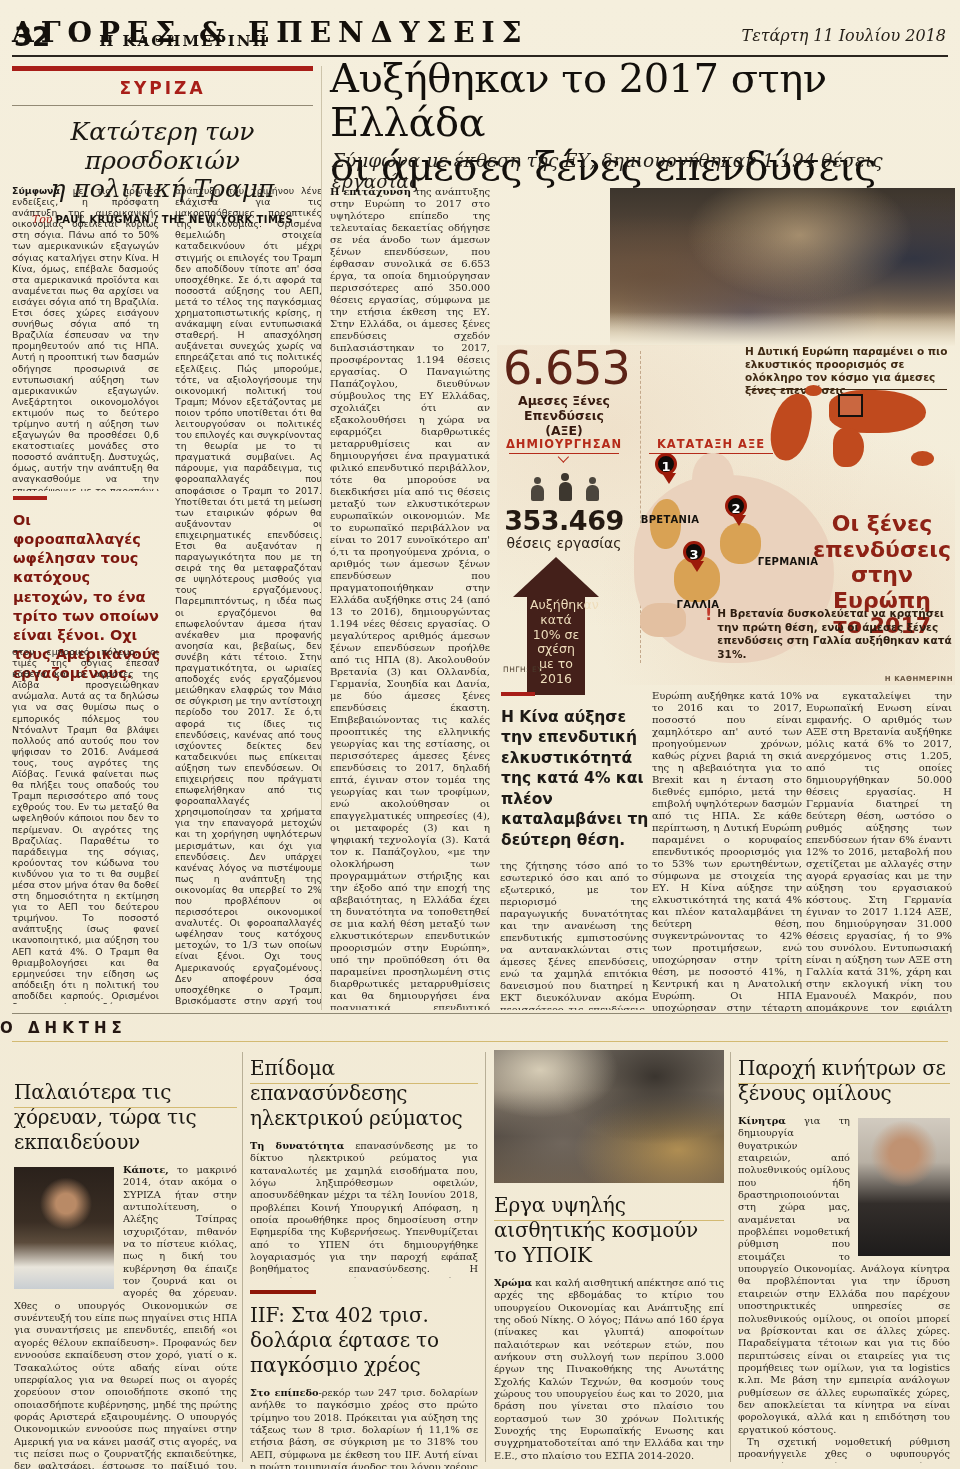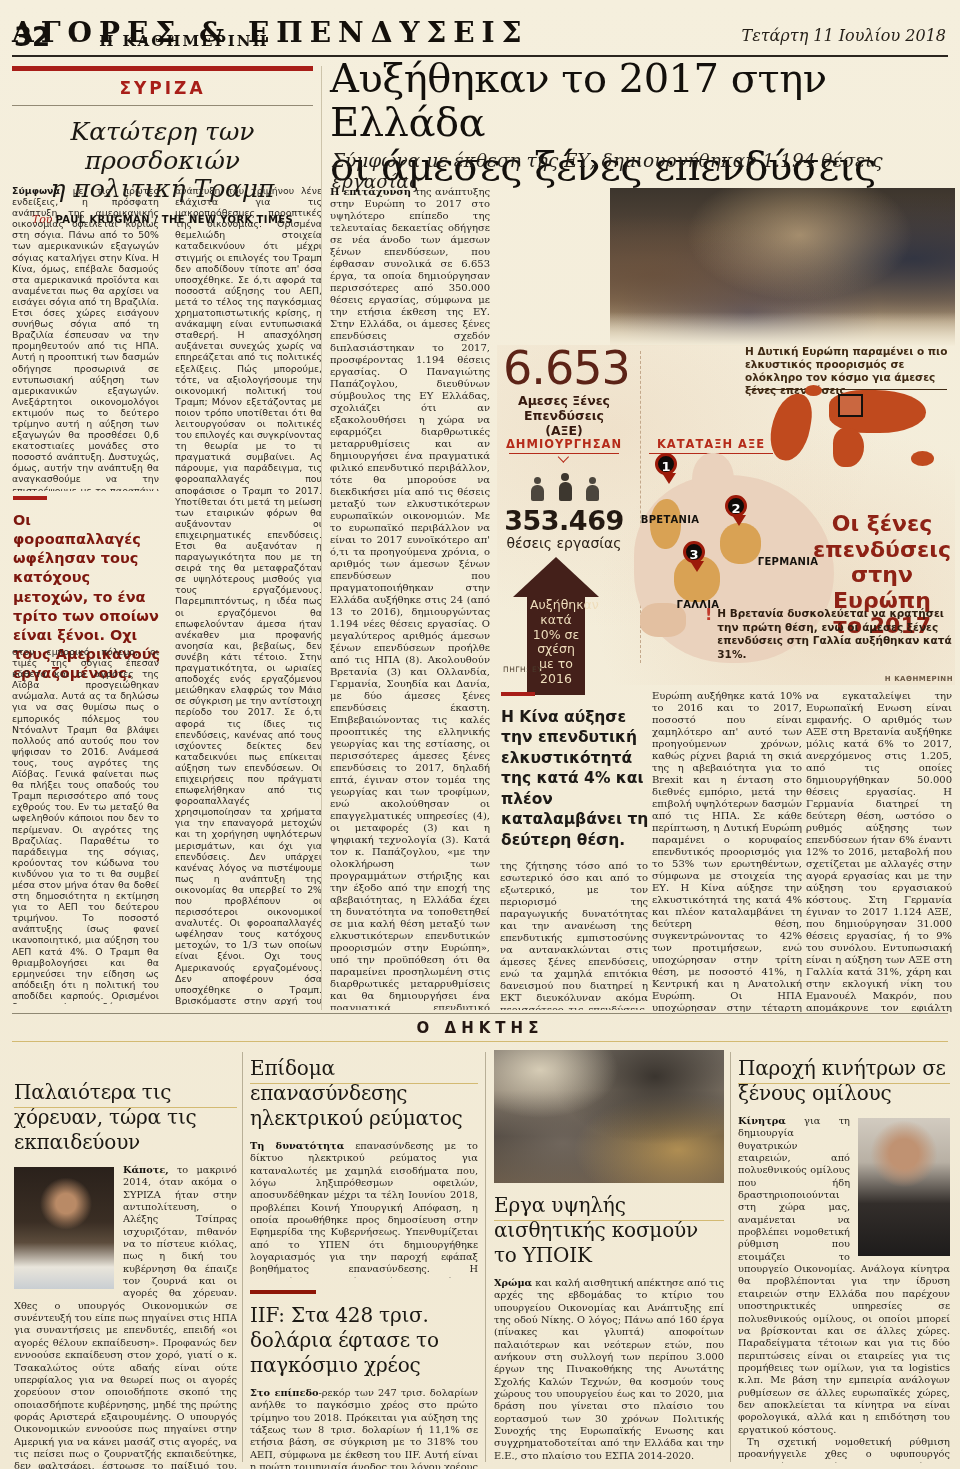--- a/index.html
+++ b/index.html
@@ -126,21 +126,21 @@
   #pl1{left:136px;top:169px;width:74px;} #pl2{left:206px;top:211px;width:76px;margin-left:47px;} #pl3{left:170px;top:254px;width:62px;}
   .info-title{position:absolute;left:314px;top:166px;width:142px;text-align:center;white-space:pre-line;
     font:bold 22px/1.16 "DejaVu Sans",sans-serif;color:#8e2215;}
   .note{position:absolute;left:208px;top:262px;width:248px;display:flex;gap:5px;}
   .note .mark{font:bold 16px/1 "DejaVu Sans",sans-serif;color:#c0392b;}
   .note .ntext{font:bold 10.5px/1.3 "DejaVu Sans",sans-serif;color:#2e1e10;}
   .credit{position:absolute;right:2px;top:330px;font:bold 7px "DejaVu Sans",sans-serif;color:#6b5844;letter-spacing:.5px;}
 
   
   .sec-rule{position:absolute;left:12px;right:12px;top:1013px;border-top:1px solid #8f8873;}
-  .dektis-label{position:absolute;left:0;right:0;top:1019px;text-align:center;
+  .dektis-label{position:absolute;left:0;right:0;top:1019px;text-align:left;
     font:bold 15px "DejaVu Sans",sans-serif;letter-spacing:5px;color:#241712;}
   .khaki-rule{position:absolute;left:12px;right:12px;top:1041px;border-top:1px solid #d3ba72;}
   .b-vrule{position:absolute;top:1052px;height:410px;border-left:1px solid #b8af97;}
   #vr1{left:242px;} #vr2{left:485px;} #vr3{left:730px;}
 
   .b-art{position:absolute;}
   .b-title{position:relative;font:20px/1.25 "DejaVu Serif",serif;color:#1b1813;letter-spacing:-.2px;}
   .b-title .uline{position:absolute;left:0;right:0;top:27px;border-top:1px solid #d3ba72;}
   .b-body{margin-top:9px;text-align:justify;font:9.8px/1.26 "DejaVu Serif",serif;color:#29251f;overflow:hidden;}
   .b-body b{color:#14110d;}
@@ -326,21 +326,21 @@
 
   <div class="b-art" id="bart2" data-interactable="false">
     <div class="b-title" data-interactable="false">
       <span class="uline" data-interactable="false"></span>
       <span data-interactable="false">Επίδομα επανασύνδεσης ηλεκτρικού ρεύματος</span>
     </div>
     <div class="b-body" style="height:138px;" data-interactable="false">
       <b data-interactable="false">Τη δυνατότητα</b><span data-interactable="false"> επανασύνδεσης με το δίκτυο ηλεκτρικού ρεύματος για καταναλωτές με χαμηλά εισοδήματα που, λόγω ληξιπρόθεσμων οφειλών, αποσυνδέθηκαν μέχρι τα τέλη Ιουνίου 2018, προβλέπει Κοινή Υπουργική Απόφαση, η οποία προωθήθηκε προς δημοσίευση στην Εφημερίδα της Κυβερνήσεως. Υπενθυμίζεται από το ΥΠΕΝ ότι δημιουργήθηκε λογαριασμός για την παροχή εφάπαξ βοηθήματος επανασύνδεσης. Η επανασύνδεση αφορά την κύρια κατοικία και οι αιτούντες θα πρέπει να πληρούν εισοδηματικά και περιουσιακά κριτήρια υπαγωγής στο νέο Κοινωνικό Οικιακό Τιμολόγιο.</span>
     </div>
     <div class="red-bar" data-interactable="false"></div>
-    <div class="iif-title" data-interactable="false">IIF: Στα 428 τρισ. δολάρια έφτασε το παγκόσμιο χρέος</div>
+    <div class="iif-title" data-interactable="false">IIF: Στα 402 τρισ. δολάρια έφτασε το παγκόσμιο χρέος</div>
     <div class="b-body" style="height:120px;" data-interactable="false">
       <b data-interactable="false">Στο επίπεδο</b><span data-interactable="false">-ρεκόρ των 247 τρισ. δολαρίων ανήλθε το παγκόσμιο χρέος στο πρώτο τρίμηνο του 2018. Πρόκειται για αύξηση της τάξεως των 8 τρισ. δολαρίων ή 11,1% σε ετήσια βάση, σε σύγκριση με το 318% του ΑΕΠ, σύμφωνα με έκθεση του IIF. Αυτή είναι η πρώτη τριμηνιαία άνοδος του λόγου χρέους προς ΑΕΠ παγκοσμίως, από το τρίτο τρίμηνο του 2016. Το χρέος των νοικοκυριών, των εταιρειών, εκτός χρηματοπιστωτικού τομέα και των κυβερνήσεων, αυξήθηκαν από 186 τρισ. δολ., ενώ το χρέος του χρηματοπιστωτικού κλάδου αυξήθηκε κατά 61 τρισ. ευρώ.</span>
     </div>
   </div>
 
   <div class="b-art" id="bart3" data-interactable="false">
     <div class="ph-gallery" data-interactable="false"></div>
     <div class="b-title" style="margin-top:10px;" data-interactable="false">
       <span class="uline" data-interactable="false"></span>
       <span data-interactable="false">Εργα υψηλής αισθητικής κοσμούν το ΥΠΟΙΚ</span>

